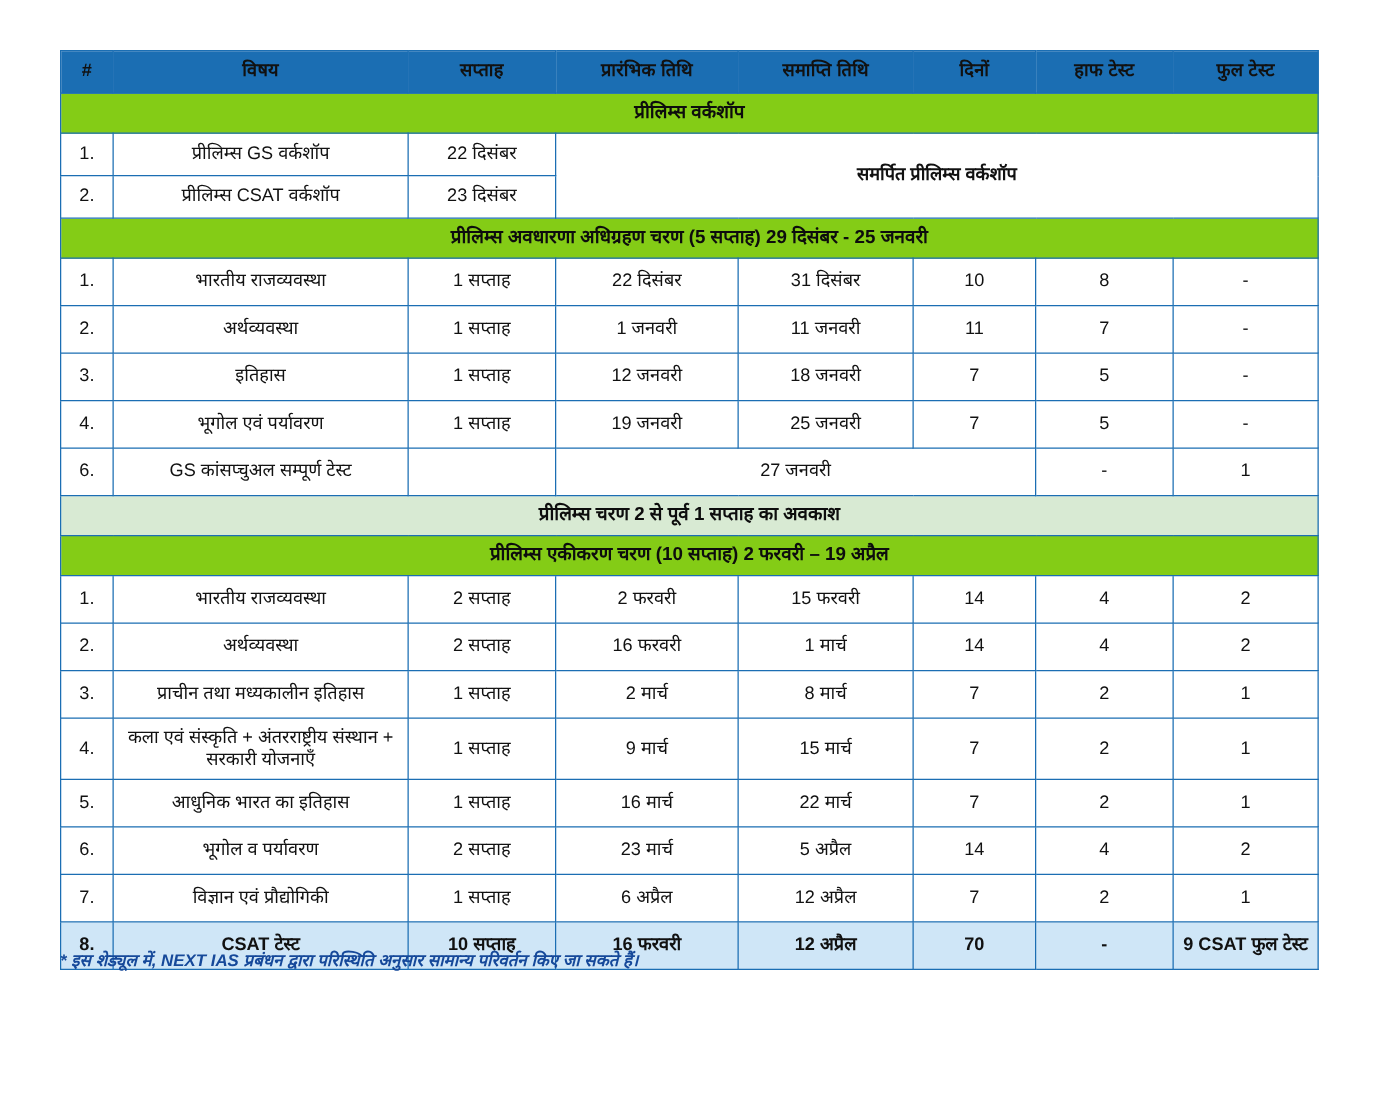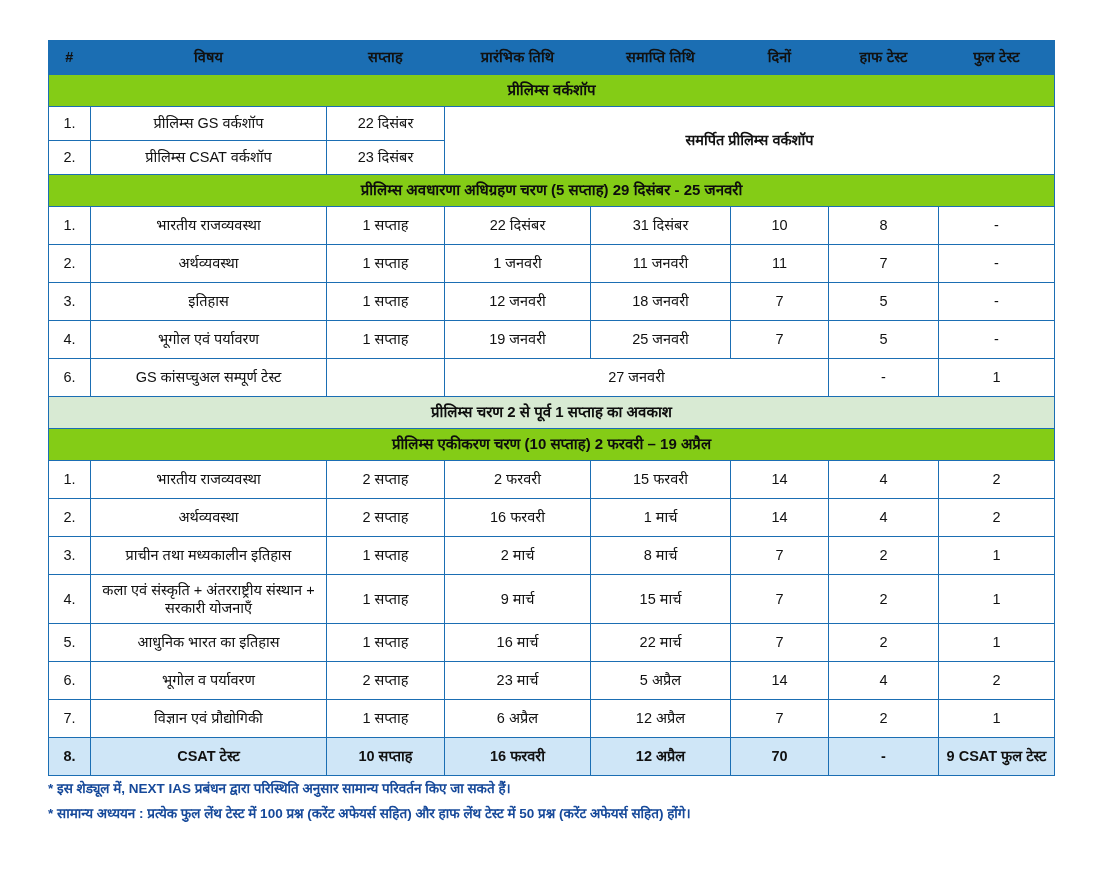--- a/index.html
+++ b/index.html
@@ -85,22 +85,23 @@
   }
   .subject-two-line {
     text-align: left;
     padding-left: 10px;
     font-size: 14px;
     line-height: 1.2;
   }
   .notes {
     position: absolute;
     left: 48px;
-    top: 780px;
+    top: 760px;
     width: 1010px;
+    font-style: italic;
   }
   .notes p {
     margin: 0 0 7px 0;
     font-size: 13.5px;
     font-weight: bold;
     color: #16499a;
     line-height: 1.3;
   }
   .notes p.note-1 { color: #16499a; }
   .notes p.note-2 { color: #16499a; }
@@ -292,14 +293,13 @@
         <td>70</td>
         <td>-</td>
         <td>9 CSAT फुल टेस्ट</td>
       </tr>
     </tbody>
   </table>
 </div>
 
 <div class="notes">
   <p class="note-1">* इस शेड्यूल में, NEXT IAS प्रबंधन द्वारा परिस्थिति अनुसार सामान्य परिवर्तन किए जा सकते हैं।</p>
-  <p class="note-2">* सामान्य अध्ययन : प्रत्येक फुल लेंथ टेस्ट में 100 प्रश्न (करेंट अफेयर्स सहित) और हाफ लेंथ टेस्ट में 50 प्रश्न (करेंट अफेयर्स सहित) होंगे।</p>
 </div>
 
 </body></html>

